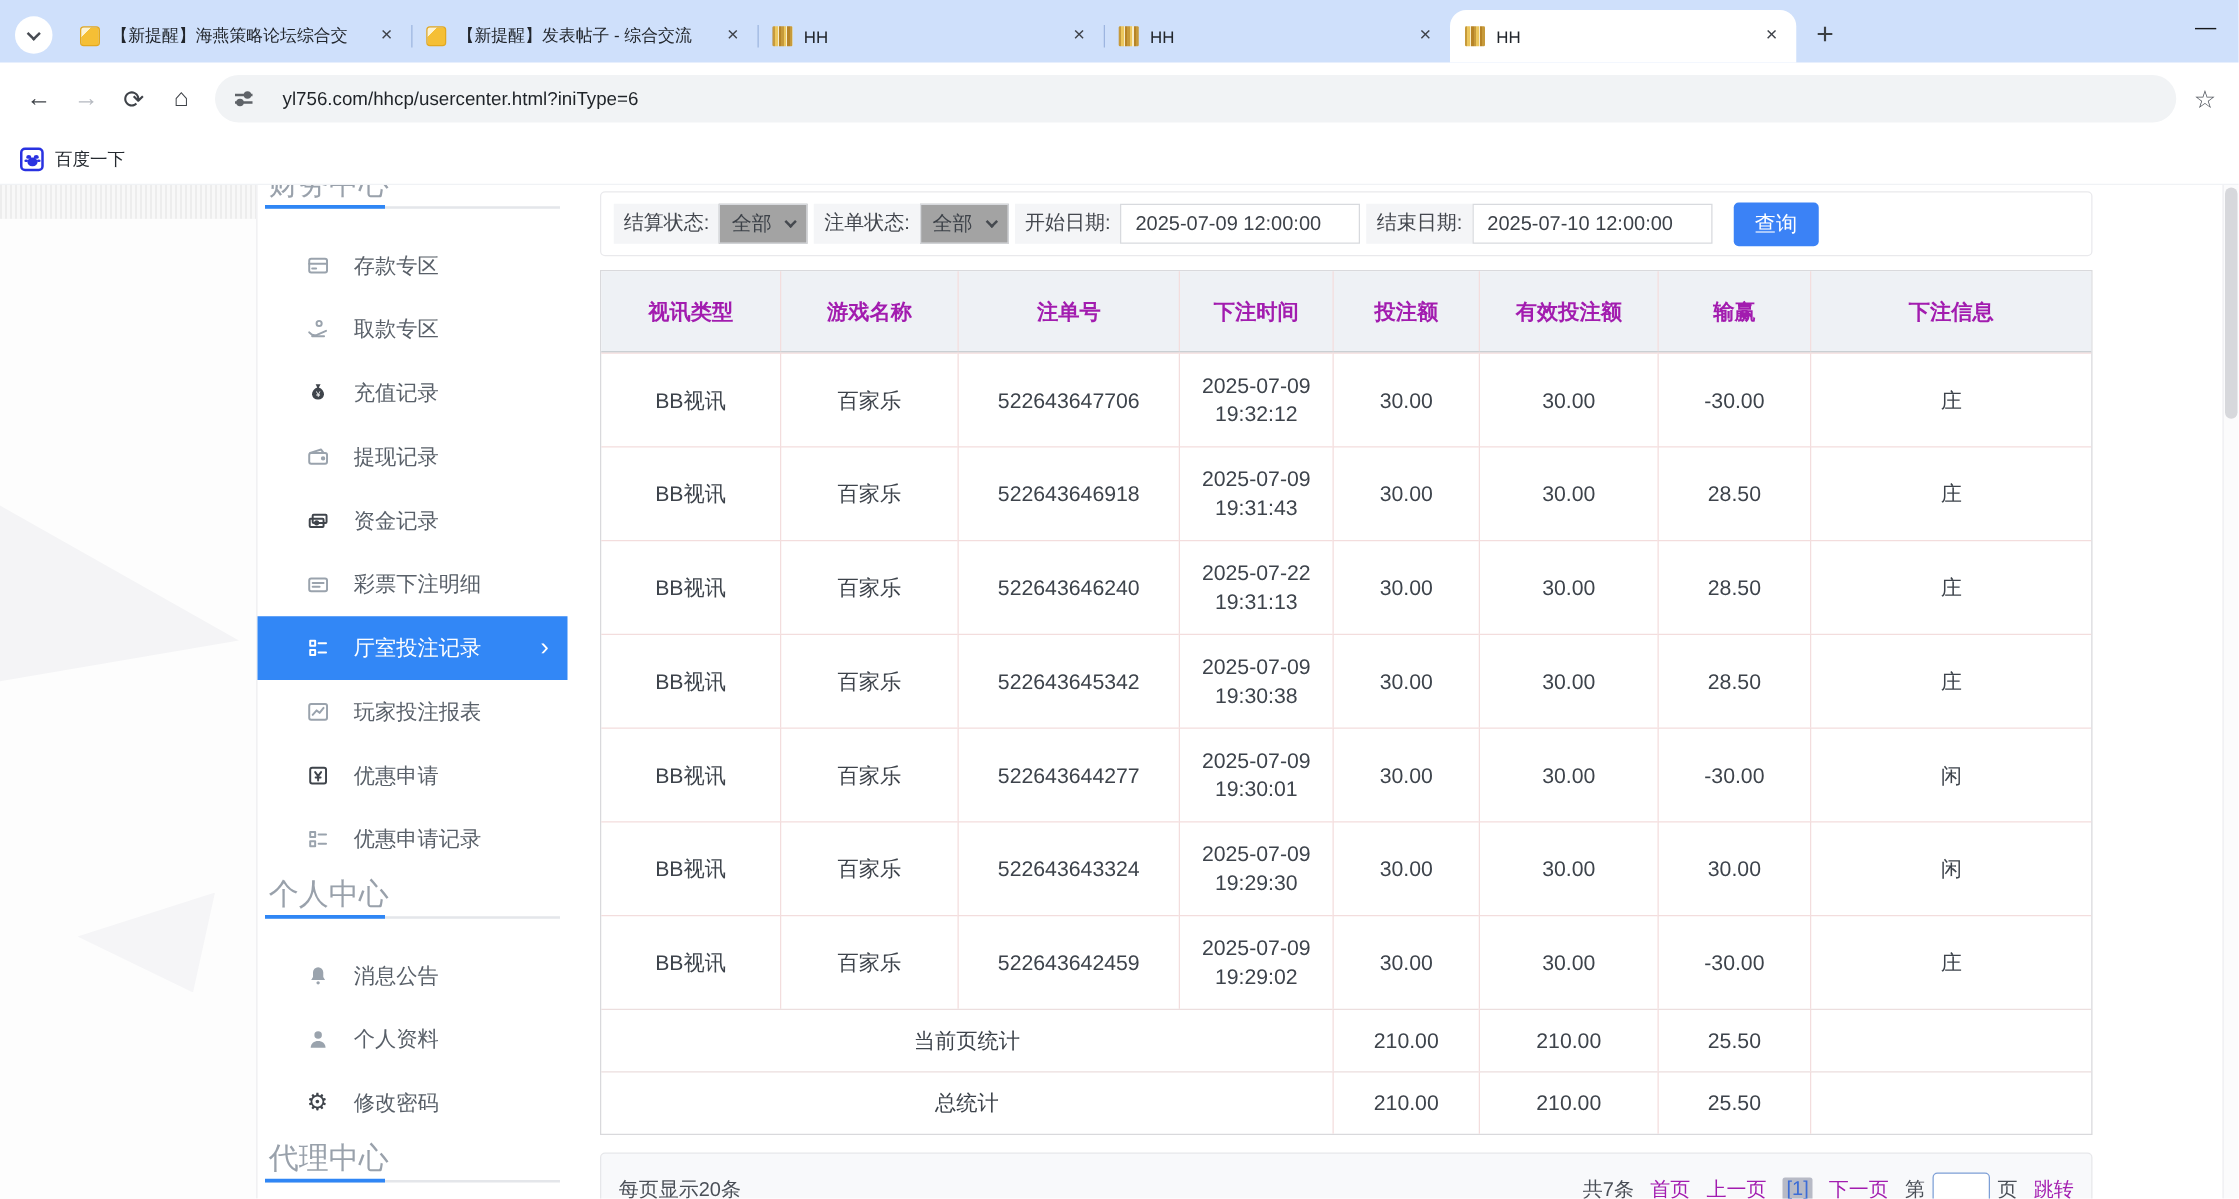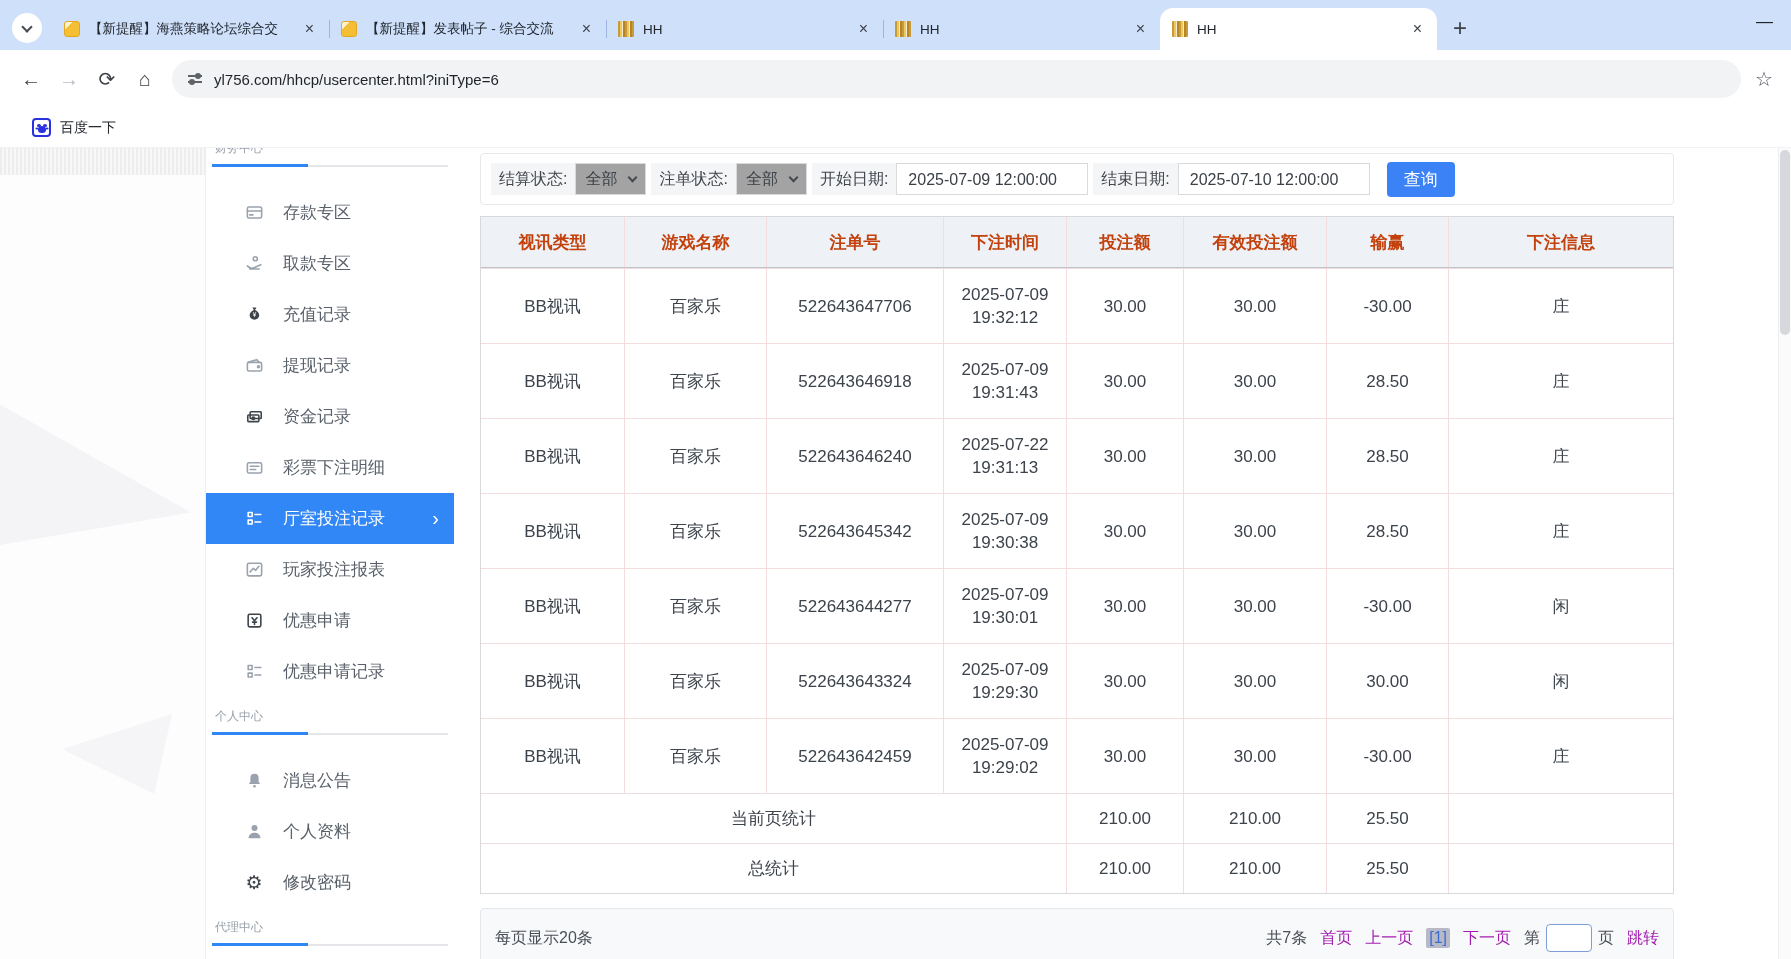--- a/index.html
+++ b/index.html
@@ -23,50 +23,50 @@
   .fav { width:16px; height:16px; flex:0 0 16px; border-radius:3px; }
   .fav-mail { background:linear-gradient(135deg,#fdf3d2 0 28%,#f5bf35 28% 100%); border:1px solid #e3a81f; }
   .fav-gold { background:repeating-linear-gradient(90deg,#c79a3a 0 2px,#ecc75e 2px 4px,#f7ecc9 4px 5px,#b78427 5px 7px); border-radius:1px; }
   .newtab { font-size:24px; color:#3c4043; margin:0 0 10px 16px; line-height:24px; }
   .win-min { position:absolute; right:18px; top:12px; font-size:17px; color:#17191c; }
 
   .toolbar { height:58px; background:#fff; display:flex; align-items:center; padding:0 12px; }
   .nav-ic { width:38px; text-align:center; font-size:20px; color:#3e4248; }
   .nav-ic.disabled { color:#b6bac1; }
   .url-pill { flex:1; height:38px; margin:0 14px 0 8px; background:#f1f3f5; border-radius:19px;
-    display:flex; align-items:center; padding:0 16px; gap:12px; }
+    display:flex; align-items:center; padding:0 16px; gap:24px; }
   .tune-ic { display:flex; flex-direction:column; gap:4px; }
   .tune-ic i { display:block; width:14px; height:2px; background:#5f6368; position:relative; }
   .tune-ic i::after { content:""; position:absolute; top:-2px; width:6px; height:6px; border-radius:50%; background:#5f6368; }
   .tune-ic i:first-child::after { right:1px; } .tune-ic i:last-child::after { left:1px; }
   .url-text { font-size:15px; color:#1f2328; }
   .star-ic { font-size:20px; color:#4d525a; margin-right:6px; }
 
-  .bookmarks { height:40px; background:#fff; display:flex; align-items:center; padding:0 32px; gap:9px;
+  .bookmarks { height:40px; background:#fff; display:flex; align-items:center; padding:0 16px; gap:9px;
     border-bottom:1px solid #f0f2f5; }
   .baidu-ic { width:19px; height:19px; border:2px solid #2932e1; border-radius:4px; position:relative; background:#fff; }
   .baidu-ic::after { content:""; position:absolute; width:8px; height:7px; left:3.5px; top:6px;
     background:#2932e1; border-radius:50% 50% 46% 46%;
     box-shadow:-3px -4px 0 -2px #2932e1, 3px -4px 0 -2px #2932e1, -5px -1px 0 -2.5px #2932e1, 5px -1px 0 -2.5px #2932e1; }
   .bm-label { font-size:14px; color:#24292f; }
 
   
   .page { position:relative; height:811px; background:#fff; overflow:hidden; }
 
   .left-strip { position:absolute; left:0; top:0; width:205px; height:100%; background:#fdfdfd; }
   .left-strip .texture { height:27px; background:repeating-linear-gradient(90deg,#ebebeb 0 2px,#f8f8f8 2px 4px),
     repeating-linear-gradient(0deg,#f1f1f1 0 2px,#fafafa 2px 4px); opacity:.85; }
   .tri1 { position:absolute; left:0; top:252px; width:195px; height:148px; background:#f4f4f6;
     clip-path:polygon(0 3%, 98% 76%, 0 98%); }
   .tri2 { position:absolute; left:62px; top:566px; width:110px; height:80px; background:#f5f5f7;
     clip-path:polygon(100% 0, 84% 100%, 0 44%); }
 
   .sidebar { position:absolute; left:205px; top:0; width:249px; height:100%; background:#fff;
     border-left:1px solid #ededf0; }
-  .sec-title { font-size:12px; color:#99a1ab; height:30px; line-height:30px; padding-left:9px; }
+  .sec-title { font-size:24px; color:#99a1ab; height:30px; line-height:30px; padding-left:9px; }
   .sec-title.first { margin-top:-15px; }
   .sec-underline { height:2px; background:#e4e6ea; margin:2px 6px 0 6px; position:relative; }
   .sec-underline::before { content:""; position:absolute; left:0; top:-1px; height:3px; width:96px; background:#2f86f5; }
   .menu { margin-top:20px; margin-bottom:4px; }
   .menu-item { height:51px; display:flex; align-items:center; gap:19px; padding-left:38px;
     font-size:17px; color:#596069; cursor:pointer; position:relative; }
   .menu-item .mi { width:20px; height:20px; display:flex; align-items:center; justify-content:center; color:#9aa3ad; }
   .menu-item .mi svg { width:19px; height:19px; }
   .menu-item .mi.dark { color:#3f444b; }
   .menu-item.active { background:#3287f6; color:#fff; }
@@ -87,21 +87,21 @@
   .fdate { border:1px solid #d8dade; background:#fff; height:32px; line-height:31px; padding:0 11px; width:192px; }
   .query-btn { margin-left:12px; background:#3b82f6; color:#fff; height:35px; padding:0 17px;
     border-radius:4px; font-size:17px; display:flex; align-items:center; cursor:pointer; }
 
   .tablewrap { margin-top:11px; border:1px solid #d9d9dc; background:#fff; }
   .trow { display:grid; grid-template-columns:143px 142px 177px 123px 117px 143px 122px 1fr; }
   .trow > div { border-left:1px solid #f3dddd; display:flex; align-items:center; justify-content:center;
     text-align:center; font-size:17px; color:#3d434b; padding:4px 6px; line-height:23px; }
   .trow > div:first-child { border-left:none; }
   .trow.thead { background:#eef1f5; border-bottom:1px solid #bfc3c8; }
-  .trow.thead > div { height:50px; font-weight:bold; color:#c2410c; }
+  .trow.thead > div { height:64px; font-weight:bold; color:#a21caf; }
   .trow.data > div { min-height:75px; border-top:1px solid #f3dddd; }
   .trow.data:first-of-type > div { border-top:none; }
   .trow.sum > div { min-height:50px; border-top:1px solid #ecdede; }
   .span4 { grid-column:1/5; }
 
   .pager { margin-top:14px; height:60px; background:#f8f9fb; border:1px solid #e6e7ea; border-radius:4px;
     display:flex; align-items:center; justify-content:space-between; padding:0 14px; font-size:16px; color:#4a4f57; }
   .pager-right { display:flex; align-items:center; gap:13px; }
   .plink { color:#a21caf; cursor:pointer; }
   .pcur { background:#b7bac6; color:#3c6cd6; padding:1px 3px; border-radius:2px; }

